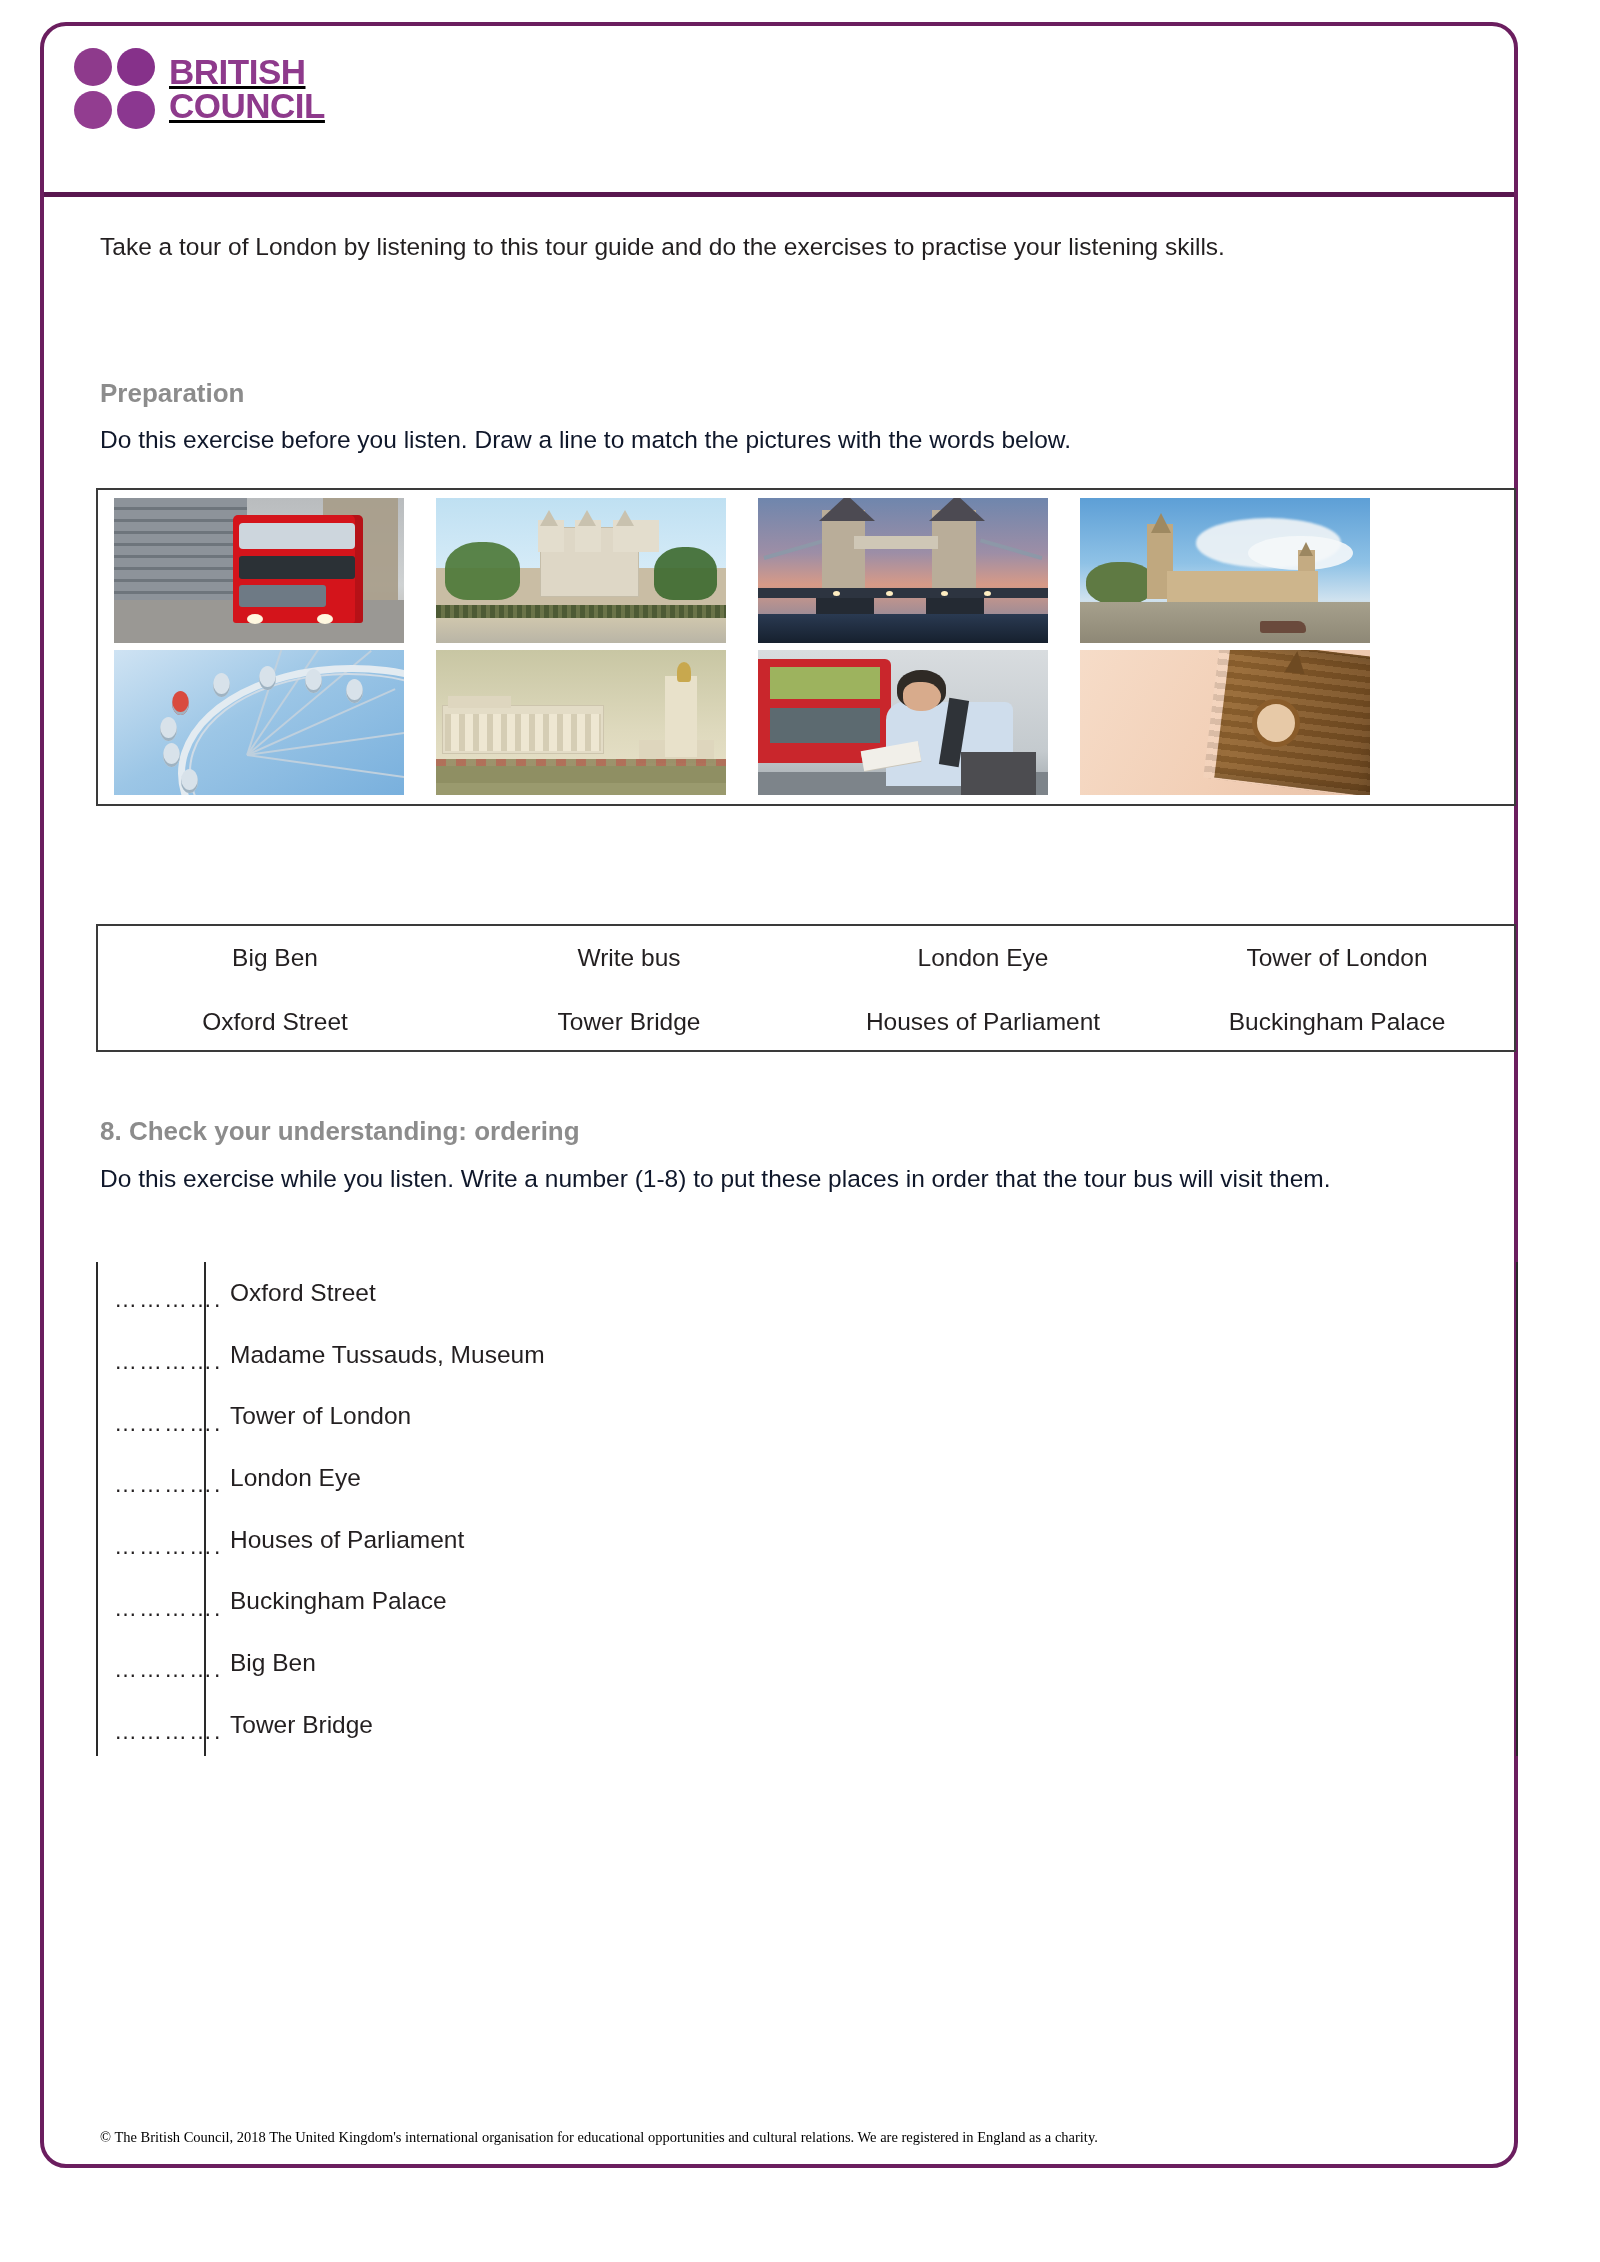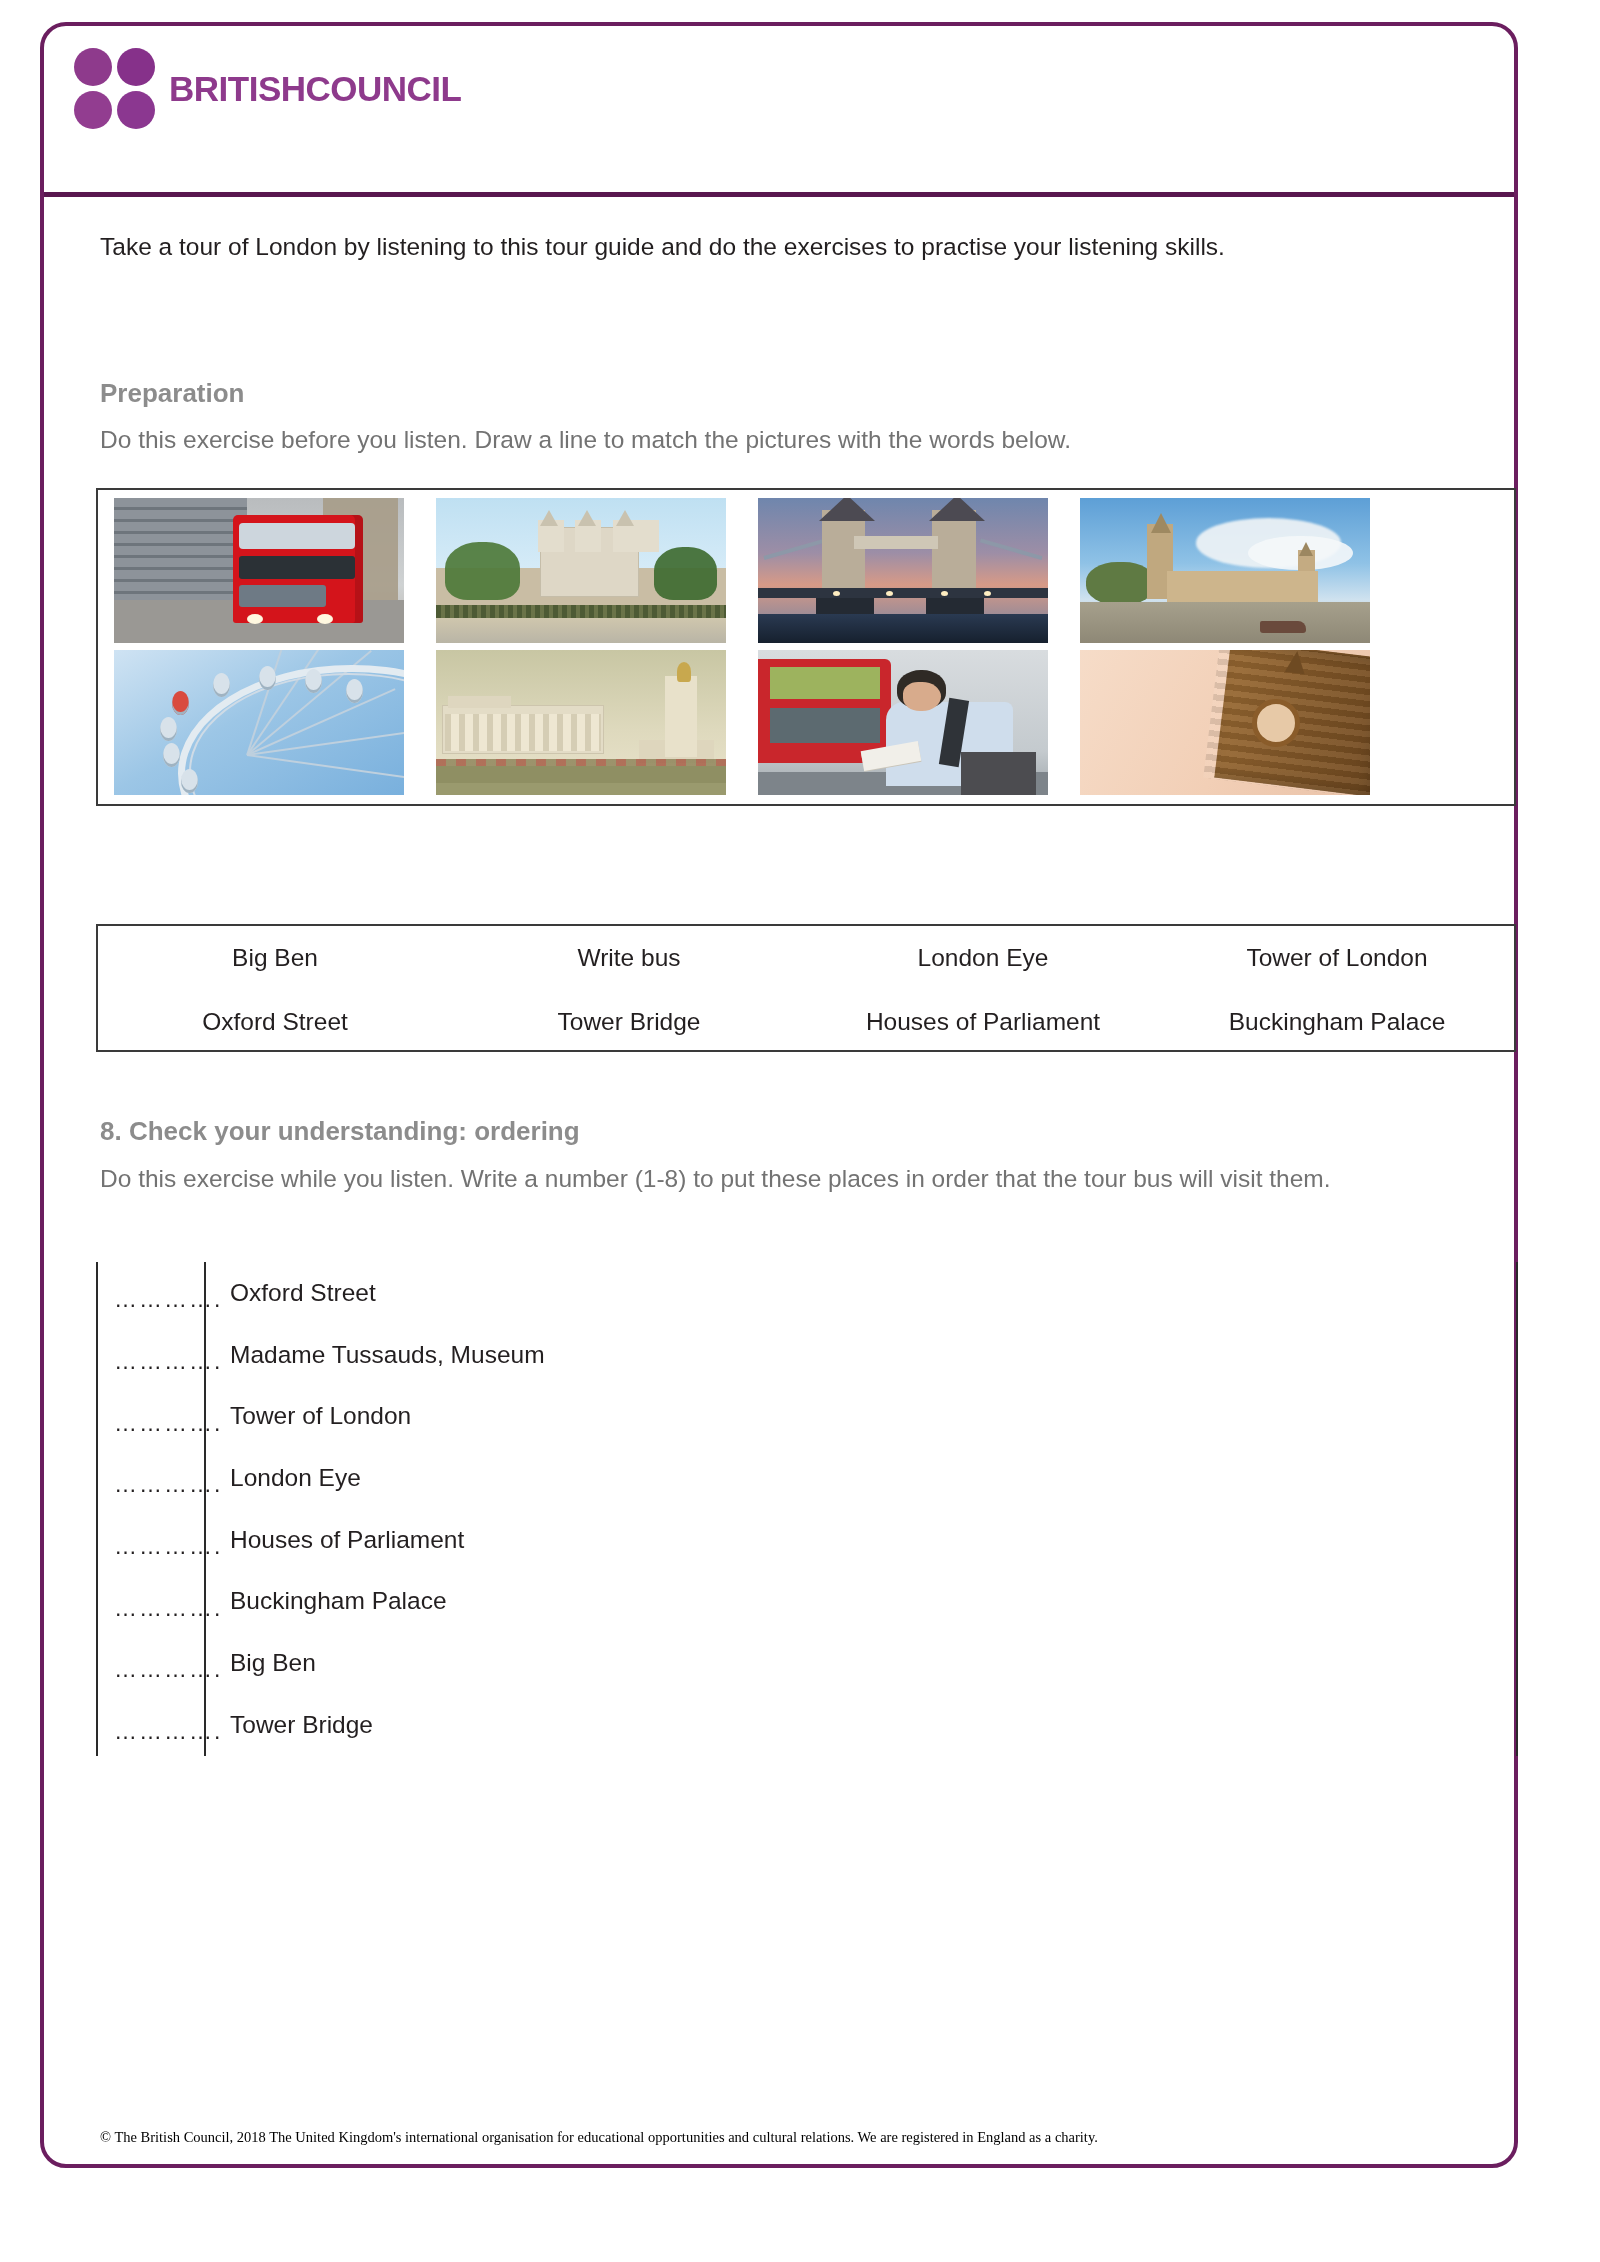--- a/index.html
+++ b/index.html
@@ -71,22 +71,23 @@
     width: 38px;
     height: 38px;
     border-radius: 50%;
     background: #8e3a8c;
   }
   .bc-dot.d2 { background: #86318a; }
   .bc-dot.d3 { background: #923d90; }
   .bc-dot.d4 { background: #8b3790; }
   .bc-words {
     display: flex;
-    flex-direction: row;
+    flex-direction: column;
     line-height: 0.95;
+    text-decoration: underline;
   }
   .bc-words span {
     font-family: "Liberation Sans", sans-serif;
     font-weight: bold;
     font-size: 35px;
     letter-spacing: -0.5px;
     color: #8e3a8c;
   }
 
   
@@ -136,21 +137,21 @@
   }
 
   .sec-heading {
     font-size: 26px;
     font-weight: bold;
     color: #8c8c8c;
     margin: 0;
   }
   .sec-sub {
     font-size: 24.5px;
-    color: #737373;
+    color: #0f172a;
     line-height: 1.42;
     margin: 0;
   }
 
   
   .prep-heading { position: absolute; left: 0; top: 148px; }
   .prep-sub     { position: absolute; left: 0; top: 193px; width: 1350px; }
 
   
   .pics-box {

